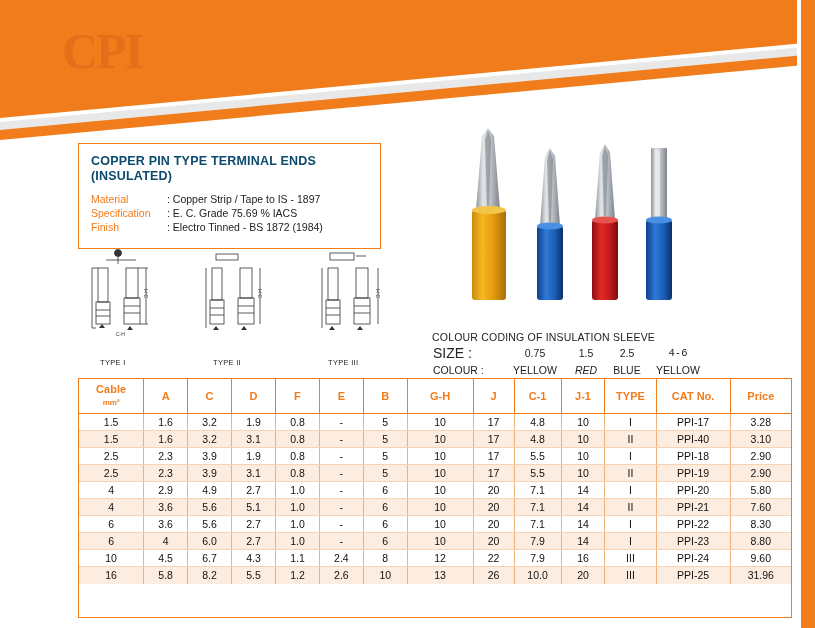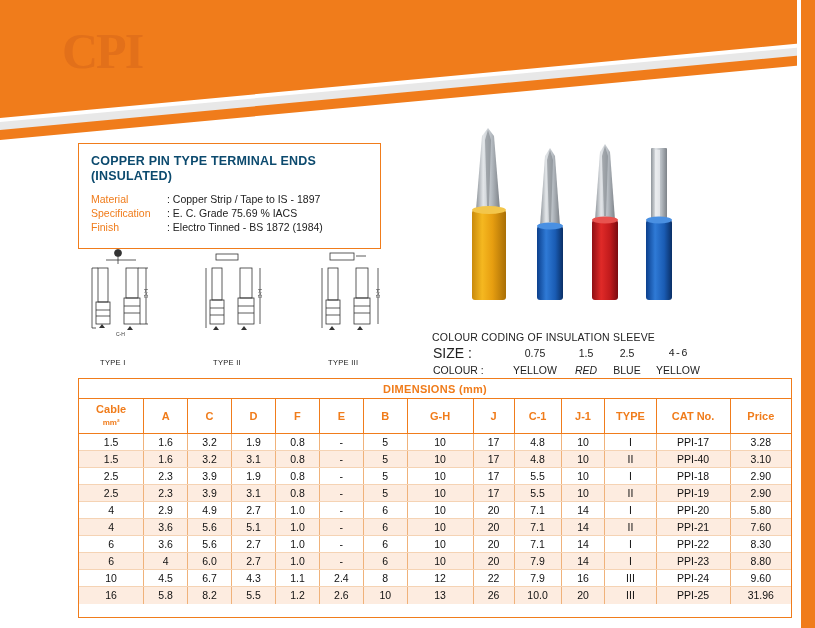--- a/index.html
+++ b/index.html
@@ -297,21 +297,20 @@
         <td style="text-align:center;font-size:10.5px;">YELLOW</td>
         <td style="text-align:center;font-size:10.5px;font-style:italic;">RED</td>
         <td style="text-align:center;font-size:10.5px;">BLUE</td>
         <td style="text-align:center;font-size:10.5px;">YELLOW</td>
       </tr>
     </tbody>
       </table>
   </div>
 
   <div class="dim-wrap">
-    <div class="dim-title">DIMENSIONS (mm)</div>
     <table class="dim">
       <thead>
         <tr>
           <th style="width:66px" class="hdr-cable">
             <span>Cable</span><br>
             <small>mm²</small>
           </th>
           <th style="width:45px">A</th>
           <th style="width:45px">C</th>
           <th style="width:45px">D</th>

